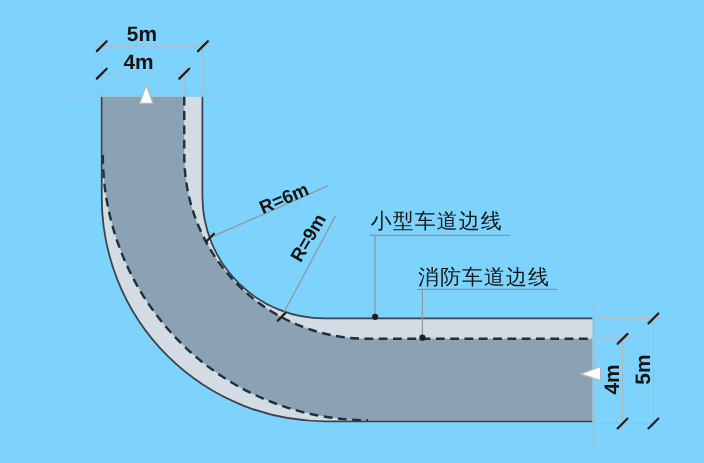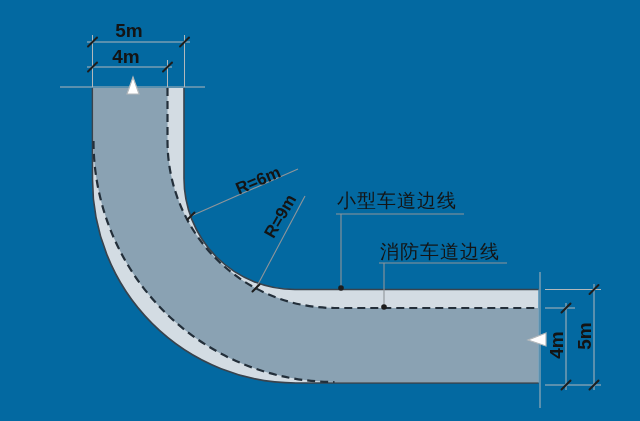--- a/index.html
+++ b/index.html
@@ -1,16 +1,16 @@
 <!DOCTYPE html>
 <html style="--road-fill: #d3dce3; --fire-fill: #8aa2b3; --edge: #39434d; --dash: #232f3a; --dim-line: #b3b8bb; --leader: #8f959a; --tick: #1d1d1d; --text: #141414;"><head>
 <meta charset="utf-8">
 <style>
   html,body{margin:0;padding:0;background:#ffffff;}
-  #stage{position:relative;width:640px;height:421px;background:#0369a1;overflow:hidden;
+  #stage{position:relative;width:640px;height:421px;background:#7dd3fc;overflow:hidden;
          font-family:"DejaVu Sans",sans-serif;}
   svg{display:block;}
   .road-fill{fill:var(--road-fill);}
   .fire-fill{fill:var(--fire-fill);}
   .edge{stroke:var(--edge);stroke-width:1.6;fill:none;stroke-linecap:butt;}
   .dashline{stroke:var(--dash);stroke-width:2.2;fill:none;stroke-dasharray:8 5;}
   .dimline{stroke:var(--dim-line);stroke-width:1;fill:none;}
   .leader{stroke:var(--leader);stroke-width:1.1;fill:none;}
   .tick{stroke:var(--tick);stroke-width:2;fill:none;stroke-linecap:round;}
   .dimtext{font-family:"Liberation Sans","DejaVu Sans",sans-serif;font-weight:700;

